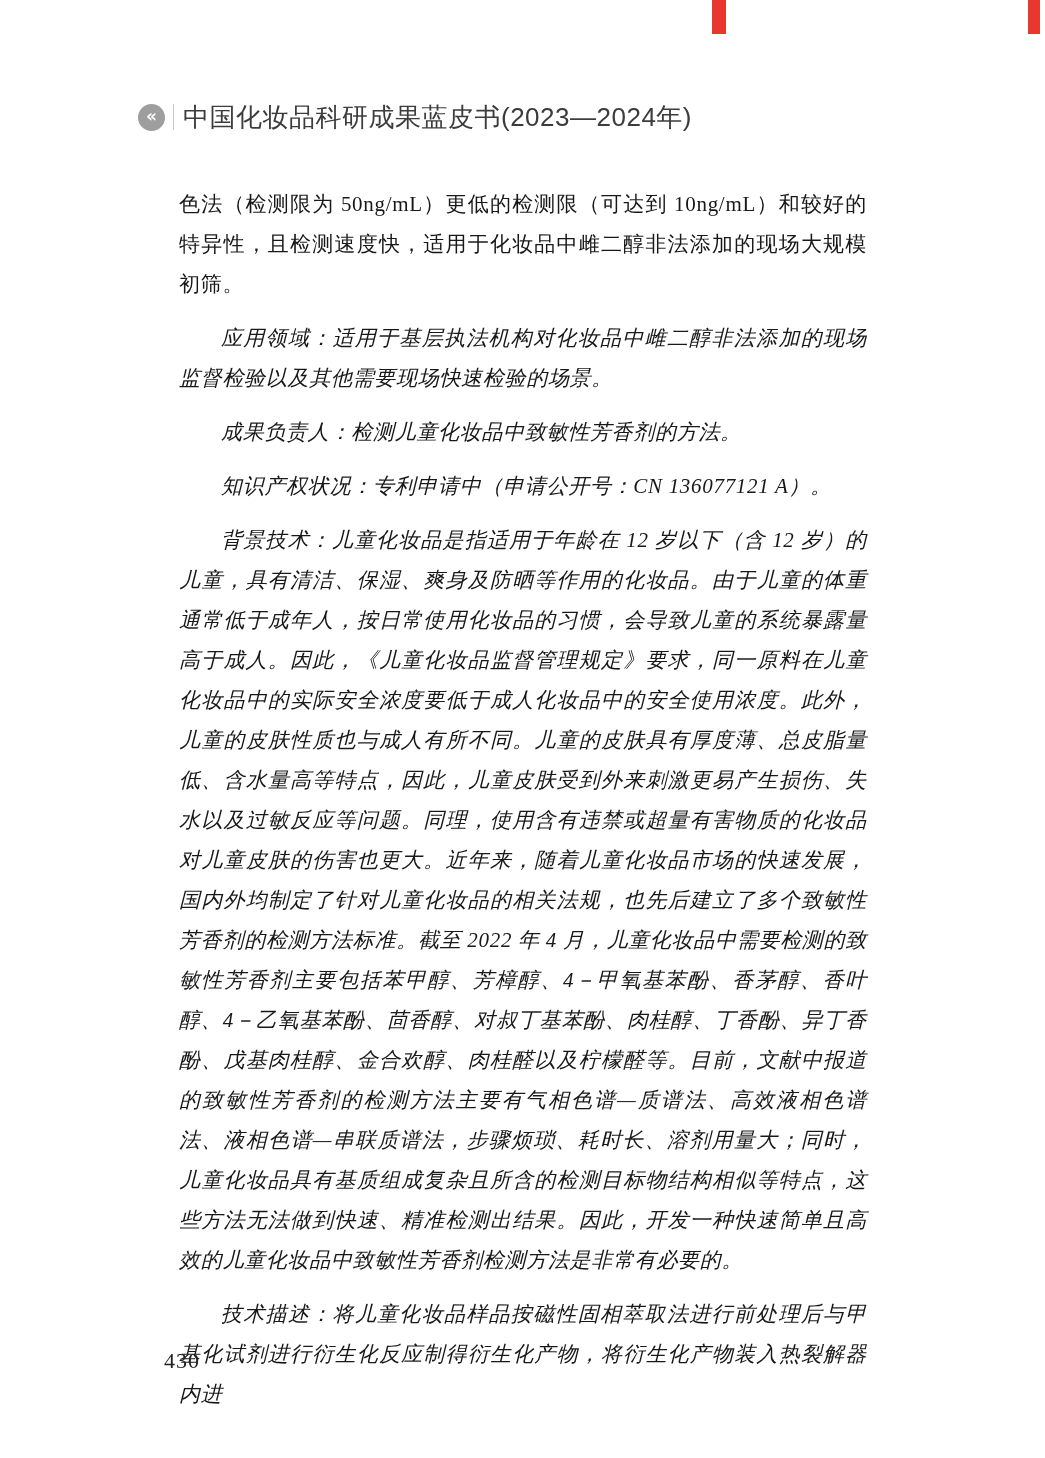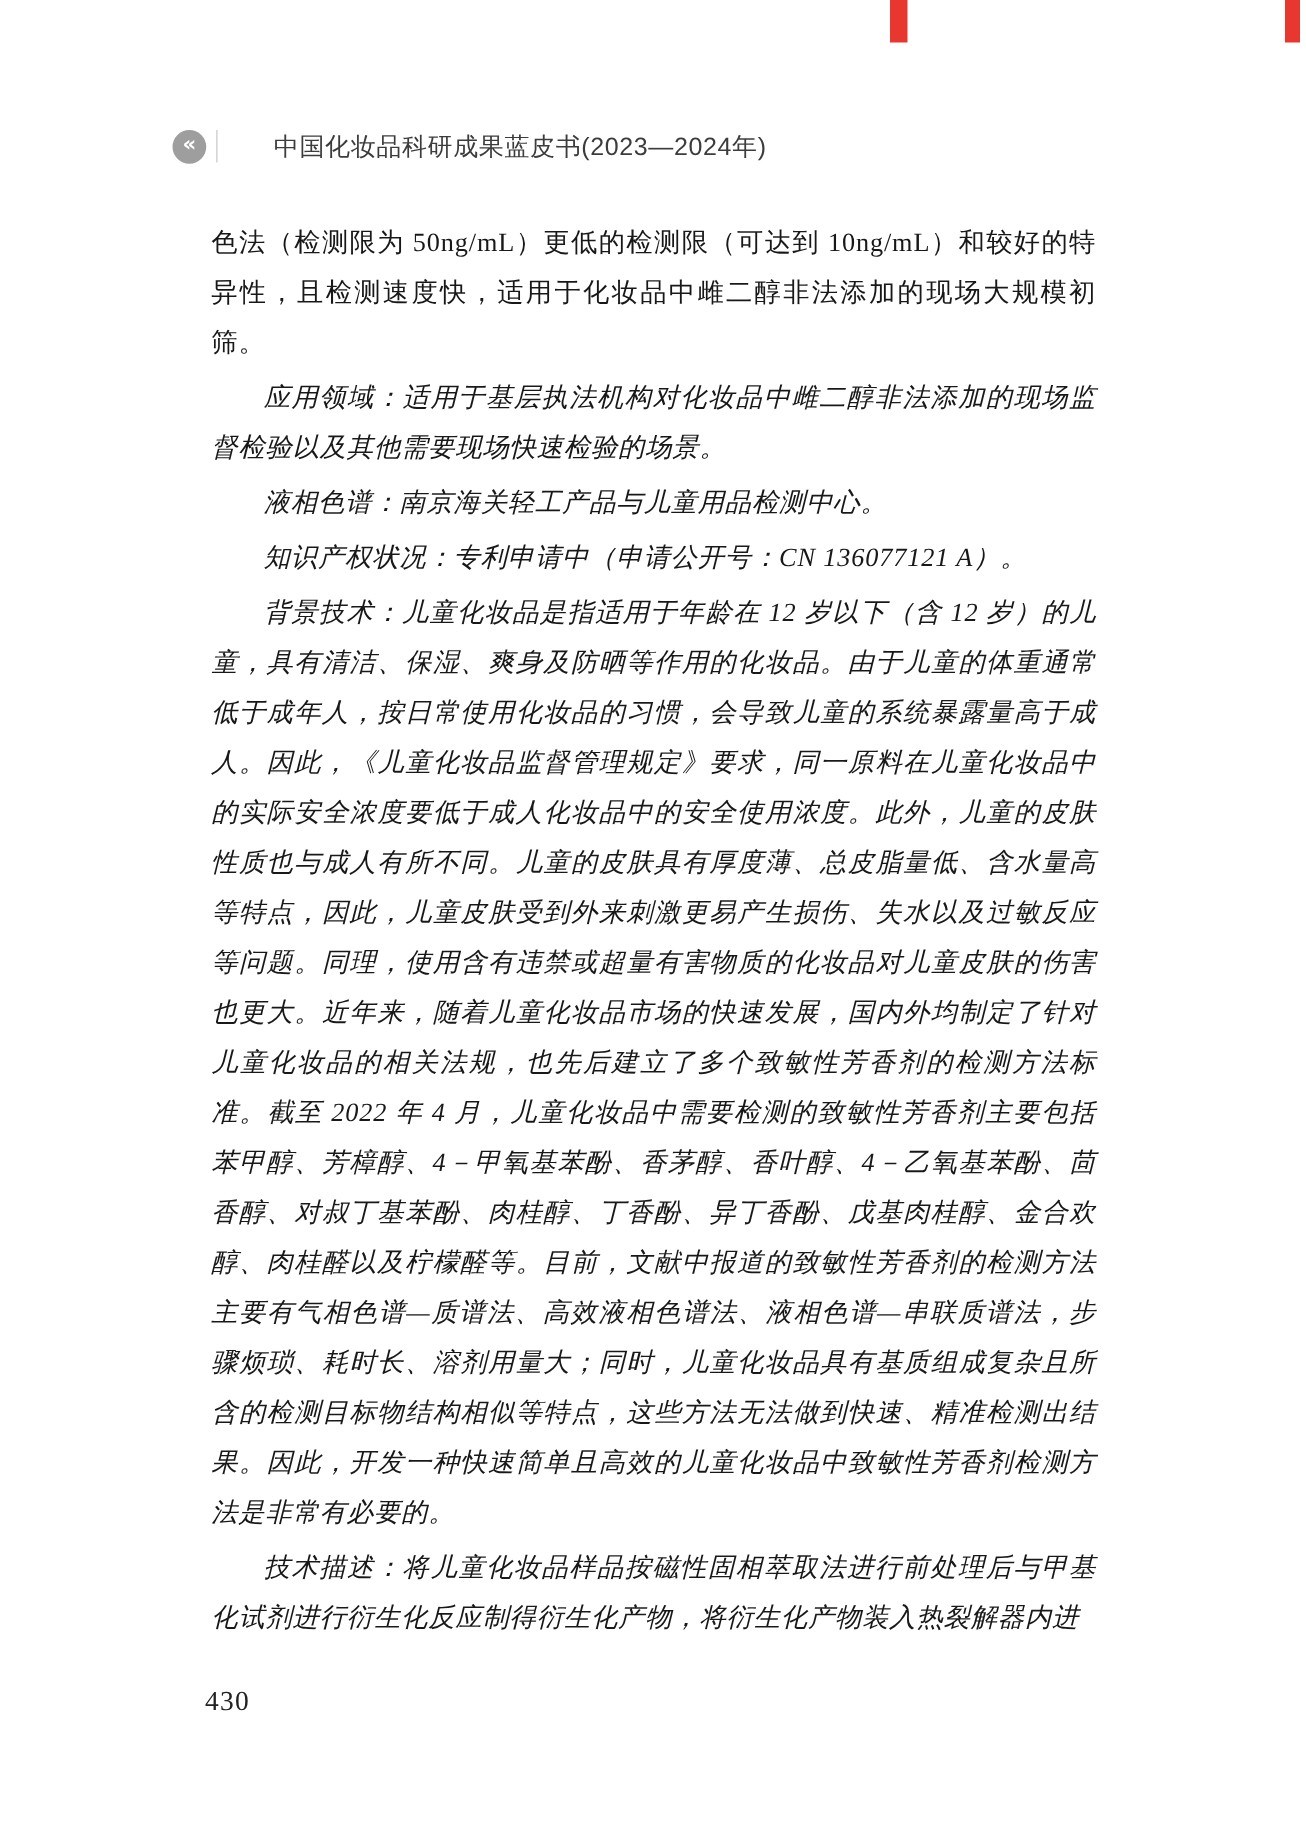--- a/index.html
+++ b/index.html
@@ -51,42 +51,41 @@
     box-sizing: border-box;
   }
   #header .divider {
     width: 1px;
     height: 26px;
     background: #c9c9c9;
     margin: 0 9px 0 8px;
   }
   #header .title {
     font-family: "Liberation Sans", "DejaVu Sans", sans-serif;
-    font-size: 20px;
+    font-size: 26px;
     color: #3c3c3c;
     letter-spacing: 0.5px;
     white-space: nowrap;
-    margin-left: 36px;
   }
 
   
   #body-text {
     position: absolute;
     left: 165px;
     top: 170px;
     width: 716px;
     font-size: 21px;
     line-height: 40px;
     letter-spacing: 0.7px;
     color: #181818;
     text-align: justify;
     text-justify: inter-ideograph;
   }
   #body-text p {
-    margin: 4px;
+    margin: 14px;
     padding: 0;
   }
   #body-text p.indent {
     text-indent: 2em;
     font-style: italic;
   }
 
   
   #page-number {
     position: absolute;
@@ -107,21 +106,21 @@
 
   <div id="header">
     <span class="chevrons">«</span>
     <span class="divider"></span>
     <span class="title">中国化妆品科研成果蓝皮书(2023—2024年)</span>
   </div>
 
   <div id="body-text">
     <p class="noindent">色法（检测限为 50ng/mL）更低的检测限（可达到 10ng/mL）和较好的特异性，且检测速度快，适用于化妆品中雌二醇非法添加的现场大规模初筛。</p>
     <p class="indent">应用领域：适用于基层执法机构对化妆品中雌二醇非法添加的现场监督检验以及其他需要现场快速检验的场景。</p>
-    <p class="indent">液相色谱：南京海关轻工产品与儿童用品检测中心。</p>
+    <p class="indent">成果负责人：检测儿童化妆品中致敏性芳香剂的方法。</p>
     <p class="indent">知识产权状况：专利申请中（申请公开号：CN 136077121 A）。</p>
     <p class="indent">背景技术：儿童化妆品是指适用于年龄在 12 岁以下（含 12 岁）的儿童，具有清洁、保湿、爽身及防晒等作用的化妆品。由于儿童的体重通常低于成年人，按日常使用化妆品的习惯，会导致儿童的系统暴露量高于成人。因此，《儿童化妆品监督管理规定》要求，同一原料在儿童化妆品中的实际安全浓度要低于成人化妆品中的安全使用浓度。此外，儿童的皮肤性质也与成人有所不同。儿童的皮肤具有厚度薄、总皮脂量低、含水量高等特点，因此，儿童皮肤受到外来刺激更易产生损伤、失水以及过敏反应等问题。同理，使用含有违禁或超量有害物质的化妆品对儿童皮肤的伤害也更大。近年来，随着儿童化妆品市场的快速发展，国内外均制定了针对儿童化妆品的相关法规，也先后建立了多个致敏性芳香剂的检测方法标准。截至 2022 年 4 月，儿童化妆品中需要检测的致敏性芳香剂主要包括苯甲醇、芳樟醇、4－甲氧基苯酚、香茅醇、香叶醇、4－乙氧基苯酚、茴香醇、对叔丁基苯酚、肉桂醇、丁香酚、异丁香酚、戊基肉桂醇、金合欢醇、肉桂醛以及柠檬醛等。目前，文献中报道的致敏性芳香剂的检测方法主要有气相色谱—质谱法、高效液相色谱法、液相色谱—串联质谱法，步骤烦琐、耗时长、溶剂用量大；同时，儿童化妆品具有基质组成复杂且所含的检测目标物结构相似等特点，这些方法无法做到快速、精准检测出结果。因此，开发一种快速简单且高效的儿童化妆品中致敏性芳香剂检测方法是非常有必要的。</p>
     <p class="indent">技术描述：将儿童化妆品样品按磁性固相萃取法进行前处理后与甲基化试剂进行衍生化反应制得衍生化产物，将衍生化产物装入热裂解器内进</p>
   </div>
 
   <div id="page-number">430</div>
 
 </div>
 
 </body></html>

